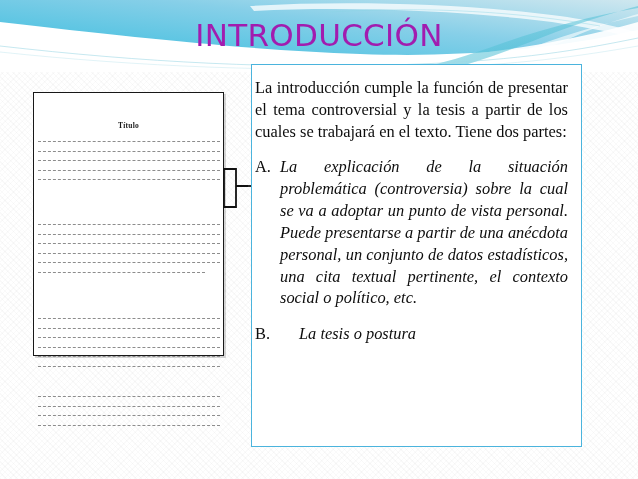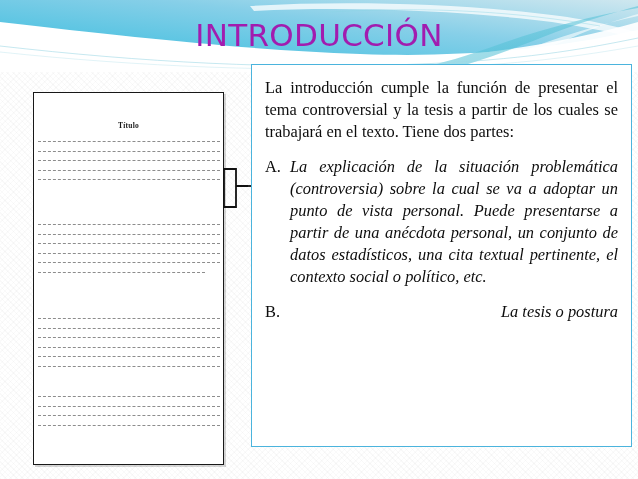--- a/index.html
+++ b/index.html
@@ -60,21 +60,21 @@
     color: #a21caf;
     white-space: nowrap;
   }
 
   
   .page-illustration {
     position: absolute;
     left: 33px;
     top: 92px;
     width: 191px;
-    height: 373px;
+    height: 264px;
     background: #ffffff;
     border: 1.6px solid #181818;
     box-shadow: 2px 2px 0 rgba(0,0,0,0.16);
     z-index: 2;
     box-sizing: border-box;
   }
   .page-title-label {
     position: absolute;
     left: 0;
     top: 28px;
@@ -111,26 +111,26 @@
     width: 32px;
     height: 42px;
     z-index: 4;
   }
 
   
   .text-box {
     position: absolute;
     left: 251px;
     top: 64px;
-    width: 381px;
+    width: 331px;
     height: 383px;
     background: #ffffff;
     border: 1.7px solid #4bb4dd;
     box-sizing: border-box;
-    padding: 12px 13px 10px 13px;
+    padding: 12px 13px 10px 3px;
     z-index: 3;
     font-family: "Liberation Serif", serif;
     color: #0d0d0d;
   }
   .tb-para {
     font-size: 16.4px;
     line-height: 1.33;
     text-align: justify;
     text-justify: inter-word;
     margin: 0;
@@ -147,21 +147,21 @@
     flex: 0 0 auto;
     width: 25px;
   }
   .tb-marker.wide { width: 44px; }
   .tb-body {
     flex: 1 1 auto;
     text-align: justify;
     text-justify: inter-word;
     font-style: italic;
   }
-  .tb-body.plain { text-align: right; }
+  .tb-body.plain { text-align: left; }
 </style>
 </head>
 <body>
 
 <div id="slide">
 
   <div class="bg-texture"></div>
 
   <div class="banner">
     <svg width="638" height="72" viewBox="0 0 638 72" xmlns="http://www.w3.org/2000/svg">

